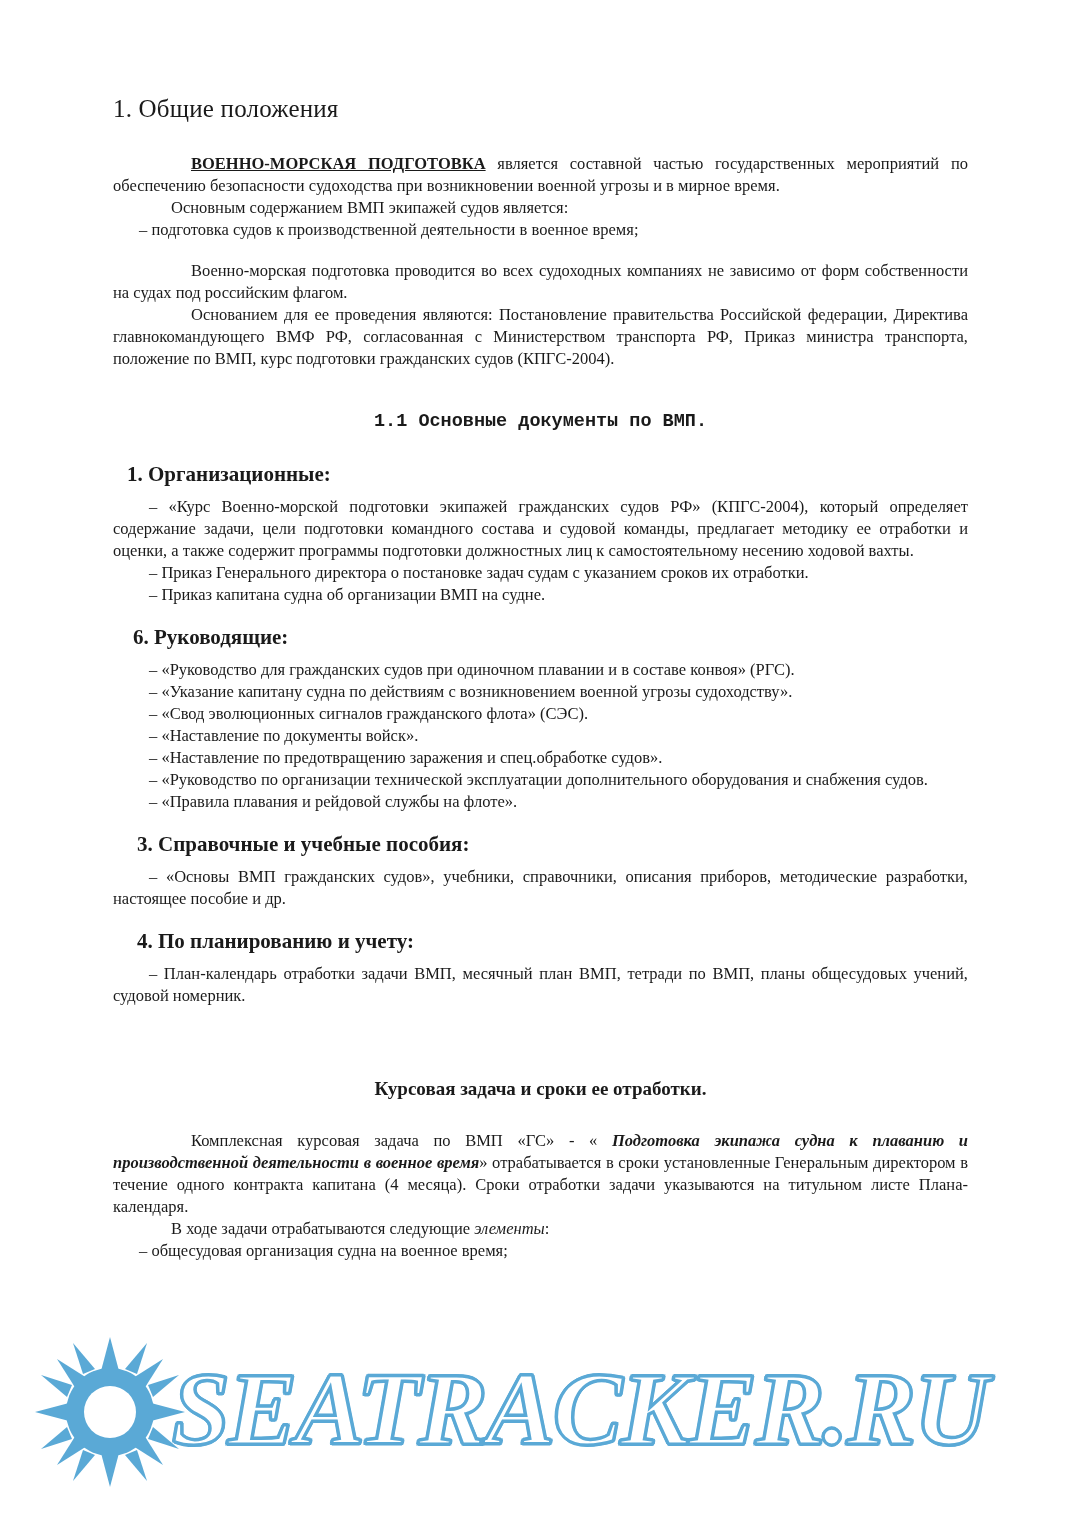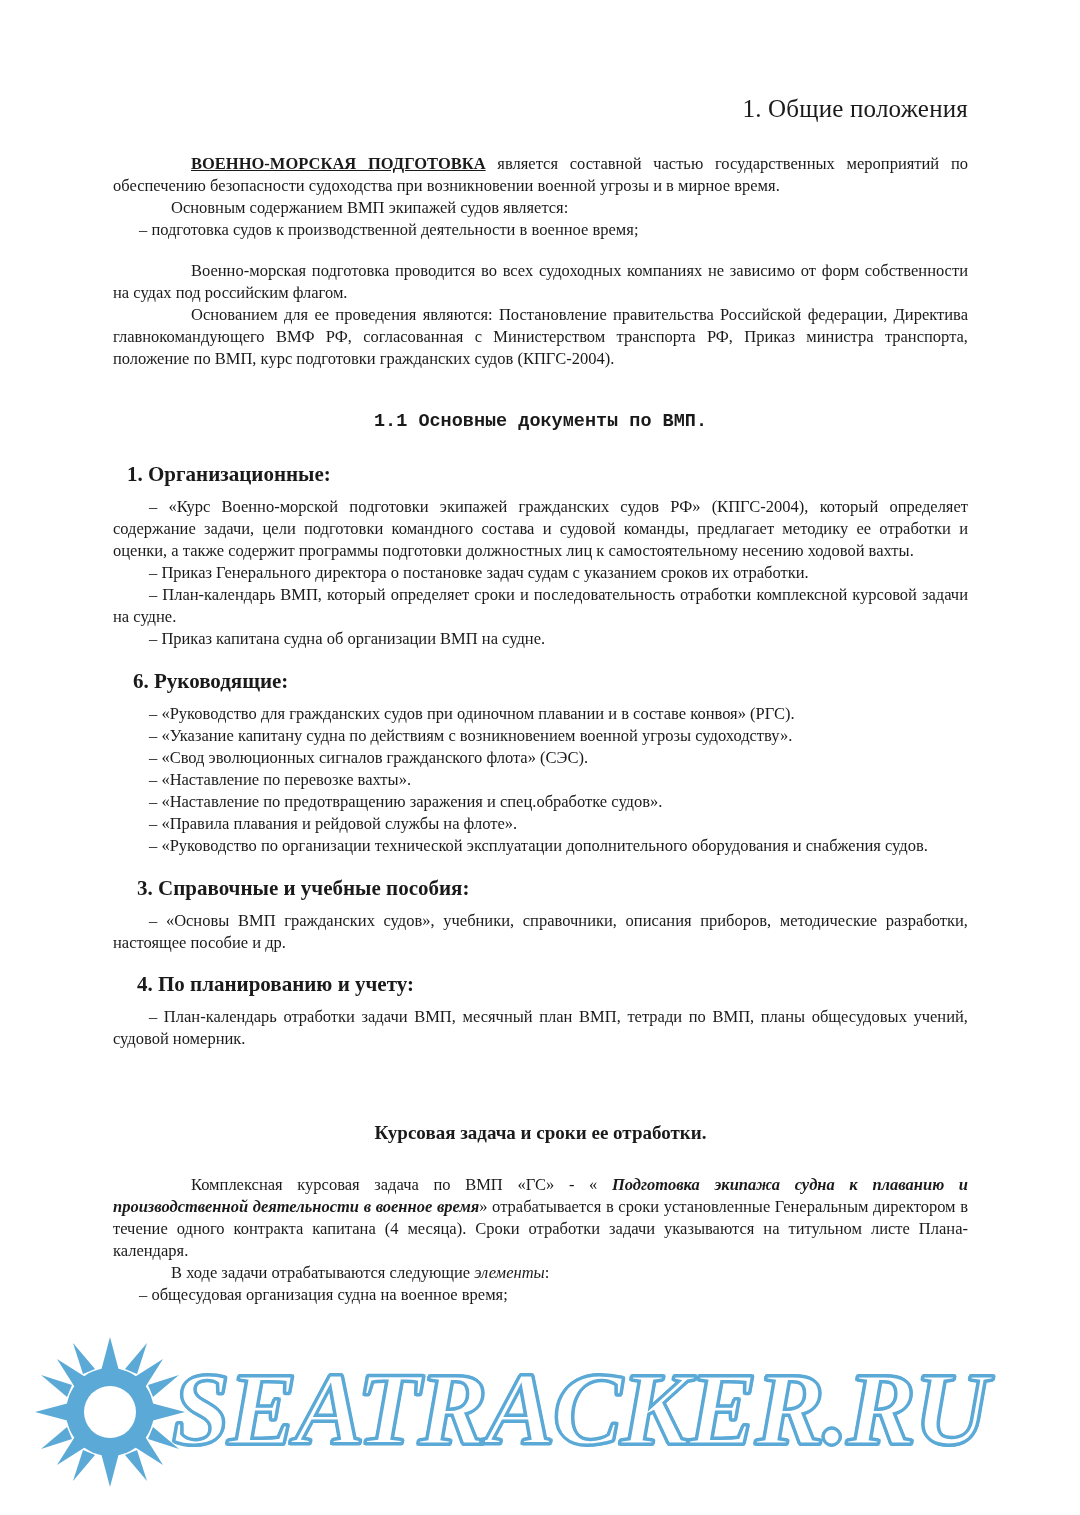--- a/index.html
+++ b/index.html
@@ -24,21 +24,21 @@
   }
   .content {
     position: absolute;
     left: 113px;
     top: 95px;
     width: 855px;
   }
   h1.doc-title {
     font-size: 25px;
     font-weight: normal;
-    text-align: right;
+    text-align: left;
     margin: 0 0 30px 0;
     letter-spacing: 0.2px;
   }
   p {
     margin: 0;
     font-size: 16.5px;
     line-height: 1.33;
     text-align: justify;
   }
   .indent {
@@ -141,34 +141,33 @@
     <div class="gap-xl"></div>
 
     <h2 class="section-head">1.1 Основные документы по ВМП.</h2>
 
     <div class="gap-l"></div>
 
     <h3 class="sub-head">1. Организационные:</h3>
     <div class="gap-s"></div>
     <p class="dash-item2">– «Курс Военно-морской подготовки экипажей гражданских судов РФ» (КПГС-2004), который определяет содержание задачи, цели подготовки командного состава и судовой команды, предлагает методику ее отработки и оценки, а также содержит программы подготовки должностных лиц к самостоятельному несению ходовой вахты.</p>
     <p class="dash-item2">– Приказ Генерального директора о постановке задач судам с указанием сроков их отработки.</p>
-    <p class="dash-item2">– План-календарь ВМП, который определяет сроки и последовательность отработки комплексной курсовой задачи на судне.</p>
     <p class="dash-item2">– Приказ капитана судна об организации ВМП на судне.</p>
 
     <div class="gap-m"></div>
 
     <h3 class="sub-head ind2">6. Руководящие:</h3>
     <div class="gap-s"></div>
     <p class="dash-item2">– «Руководство для гражданских судов при одиночном плавании и в составе конвоя» (РГС).</p>
     <p class="dash-item2">– «Указание капитану судна по действиям с возникновением военной угрозы судоходству».</p>
     <p class="dash-item2">– «Свод эволюционных сигналов гражданского флота» (СЭС).</p>
-    <p class="dash-item2">– «Наставление по перевозке вахты».</p>
+    <p class="dash-item2">– «Наставление по документы войск».</p>
     <p class="dash-item2">– «Наставление по предотвращению заражения и спец.обработке судов».</p>
+    <p class="dash-item2">– «Руководство по организации технической эксплуатации дополнительного оборудования и снабжения судов.</p>
     <p class="dash-item2">– «Правила плавания и рейдовой службы на флоте».</p>
-    <p class="dash-item2">– «Руководство по организации технической эксплуатации дополнительного оборудования и снабжения судов.</p>
 
     <div class="gap-m"></div>
 
     <h3 class="sub-head ind3">3. Справочные и учебные пособия:</h3>
     <div class="gap-s"></div>
     <p class="dash-item2">– «Основы ВМП гражданских судов», учебники, справочники, описания приборов, методические разработки, настоящее пособие и др.</p>
 
     <div class="gap-m"></div>
 
     <h3 class="sub-head ind3">4.  По планированию и учету:</h3>

